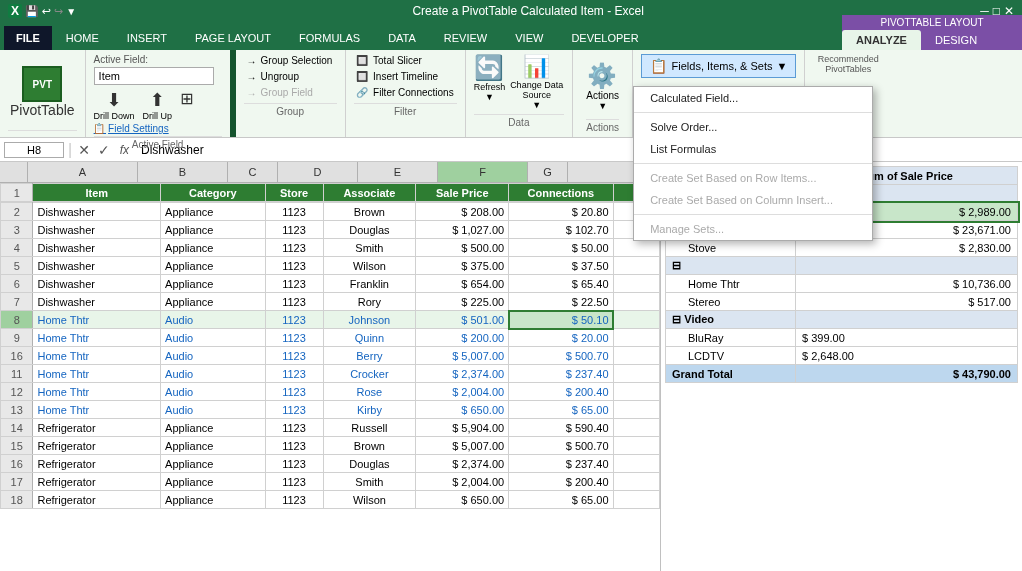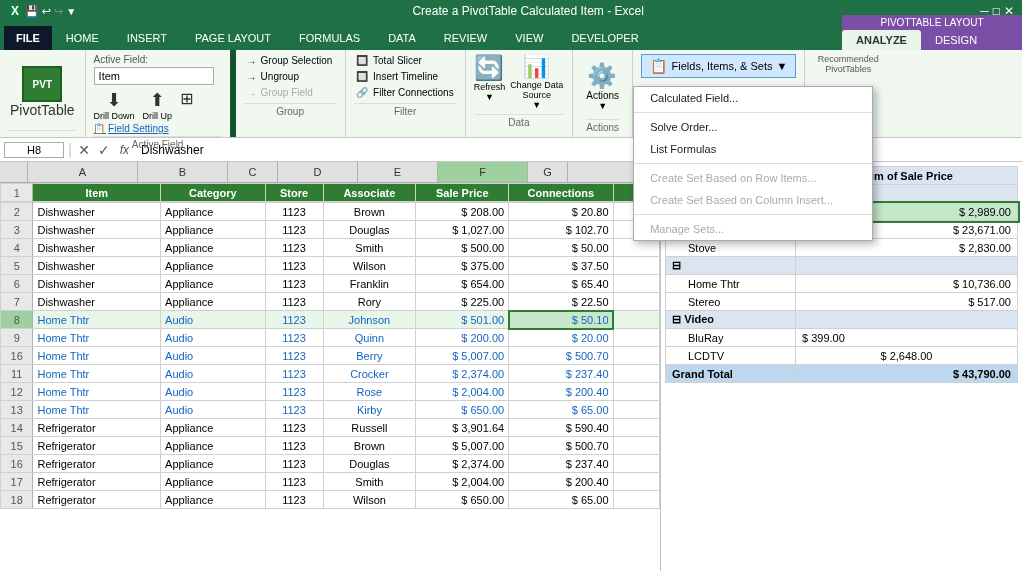--- a/index.html
+++ b/index.html
@@ -486,21 +486,21 @@
     <td class="cell-e" style="color:#1565c0;">$    650.00</td>
     <td class="cell-f" style="color:#1565c0;">$      65.00</td>
     <td class="cell-g"></td>
   </tr>
             <tr>
     <td class="row-num">14</td>
     <td class="cell-a" style="">Refrigerator</td>
     <td class="cell-b" style="">Appliance</td>
     <td class="cell-c" style="">1123</td>
     <td class="cell-d" style="">Russell</td>
-    <td class="cell-e" style="">$  3,901.64</td>
+    <td class="cell-e" style="">$  5,904.00</td>
     <td class="cell-f" style="">$    590.40</td>
     <td class="cell-g"></td>
   </tr>
             <tr>
     <td class="row-num">15</td>
     <td class="cell-a" style="">Refrigerator</td>
     <td class="cell-b" style="">Appliance</td>
     <td class="cell-c" style="">1123</td>
     <td class="cell-d" style="">Brown</td>
     <td class="cell-e" style="">$  5,007.00</td>
@@ -585,21 +585,21 @@
           <tr style="background: rgb(219, 229, 241);">
     <td style="font-weight:bold;">⊟ Video</td>
     <td style="font-weight:bold; text-align:right;"></td>
   </tr>
           <tr style="">
     <td style="padding-left:22px;">BluRay</td>
     <td style=" text-align:left;">$      399.00</td>
   </tr>
           <tr style="">
     <td style="padding-left:22px;">LCDTV</td>
-    <td style=" text-align:center;">$    2,648.00</td>
+    <td style=" text-align:left;">$    2,648.00</td>
   </tr>
           <tr style="background: rgb(189, 215, 238);">
     <td style="font-weight:bold;">Grand Total</td>
     <td style="font-weight:bold; text-align:right;">$  43,790.00</td>
   </tr>
         </tbody>
     </table>
   </div>
 </div>
 

